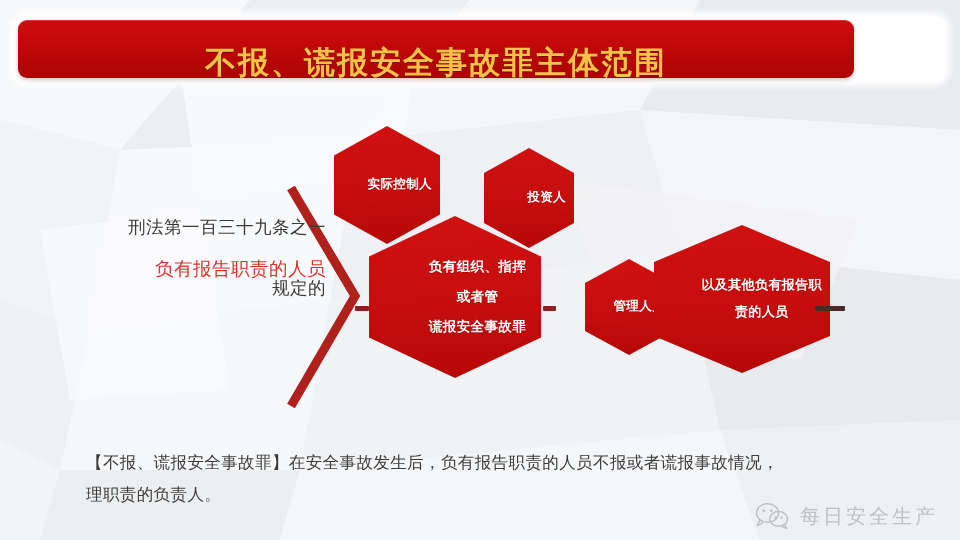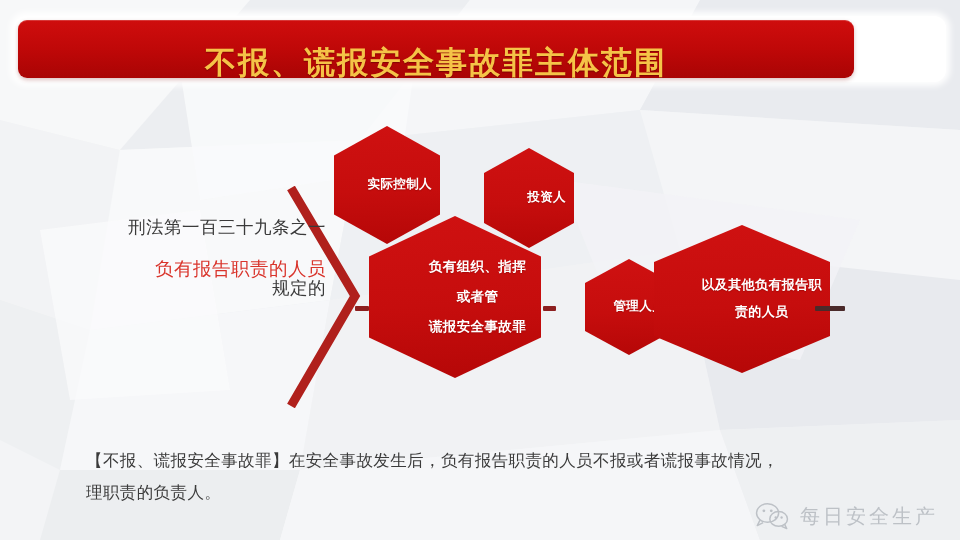--- a/index.html
+++ b/index.html
@@ -164,21 +164,20 @@
   .bottom-text {
     position: absolute;
     left: 86px;
     top: 446px;
     width: 790px;
     z-index: 5;
     color: #3b3b3b;
     font-size: 16.5px;
     line-height: 1.95;
     letter-spacing: 0.4px;
-    font-family: Liberation Mono, monospace;
   }
   .bottom-line { white-space: nowrap; }
 
   
   .watermark {
     position: absolute;
     right: 22px;
     bottom: 10px;
     z-index: 6;
     display: flex;

